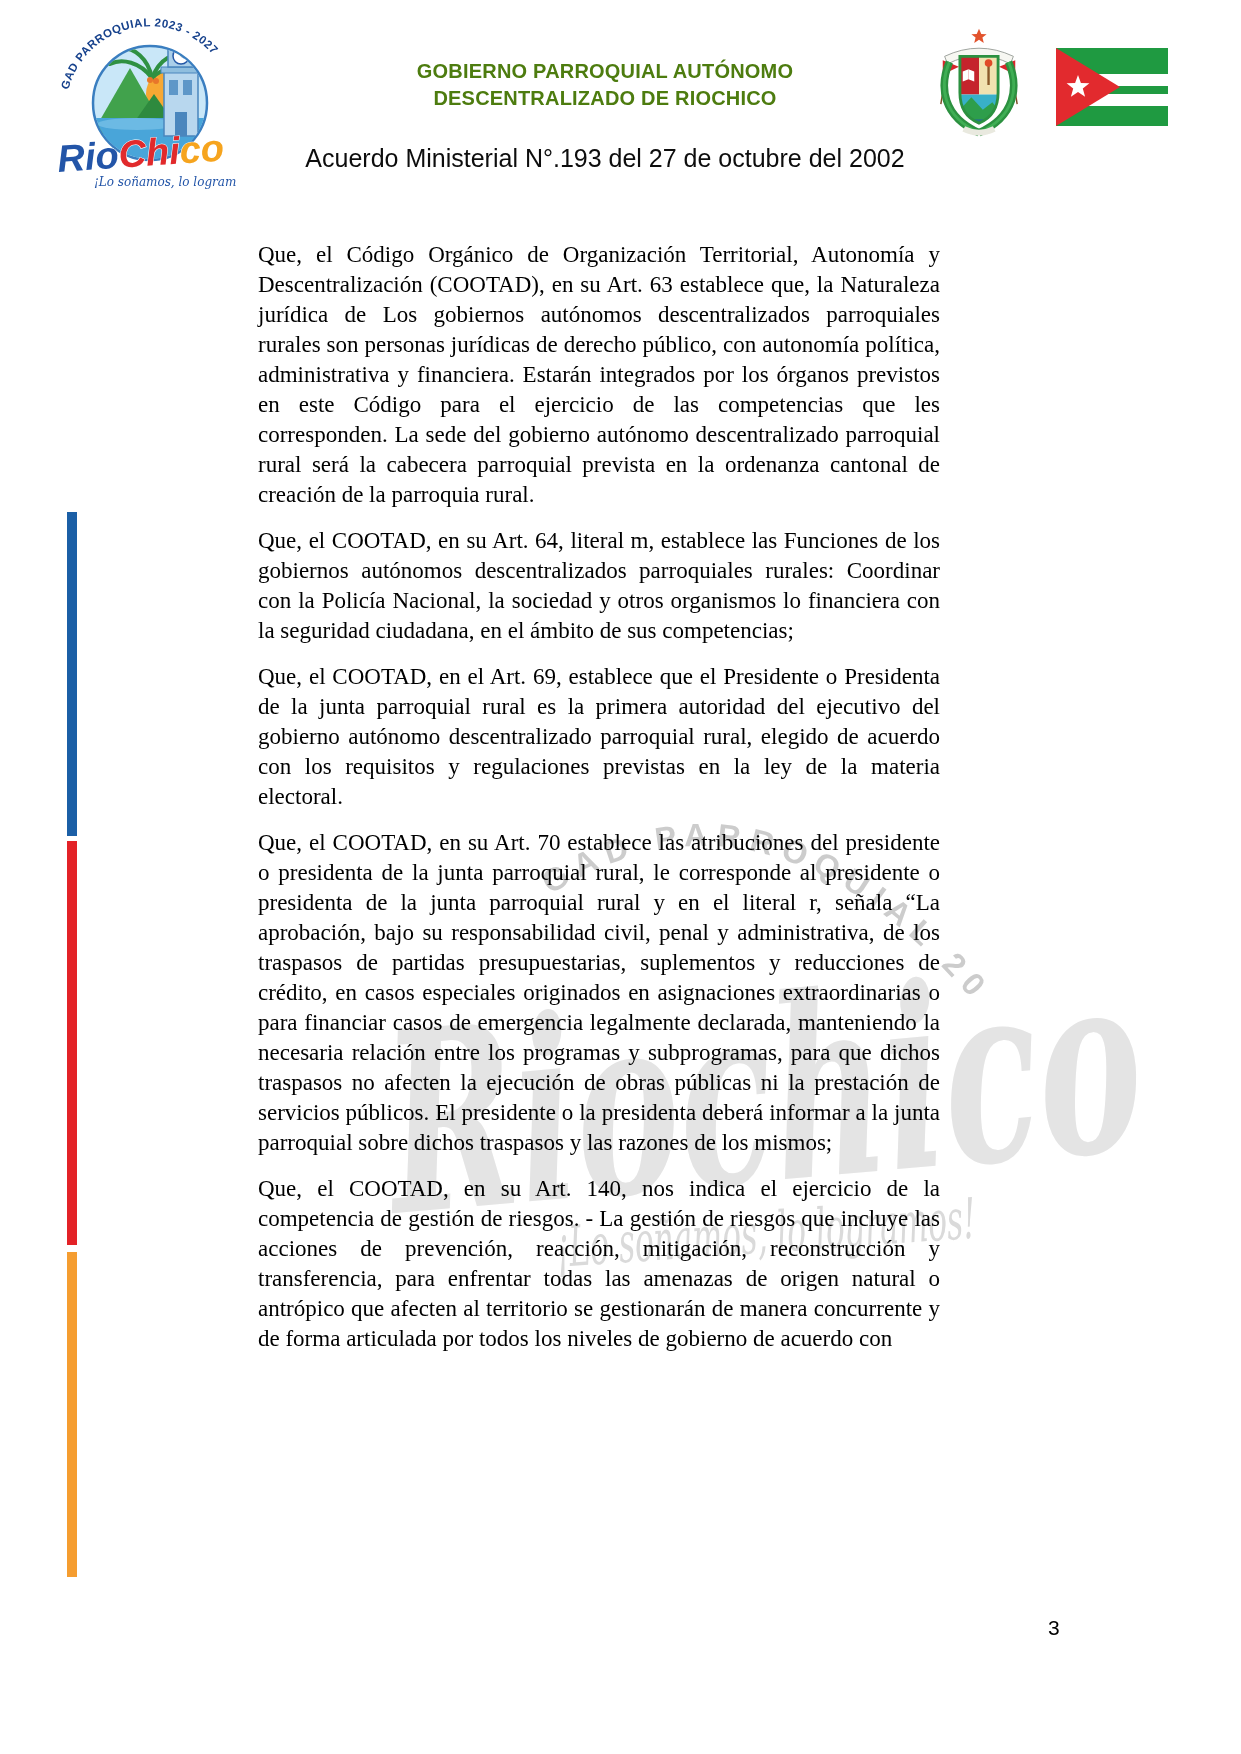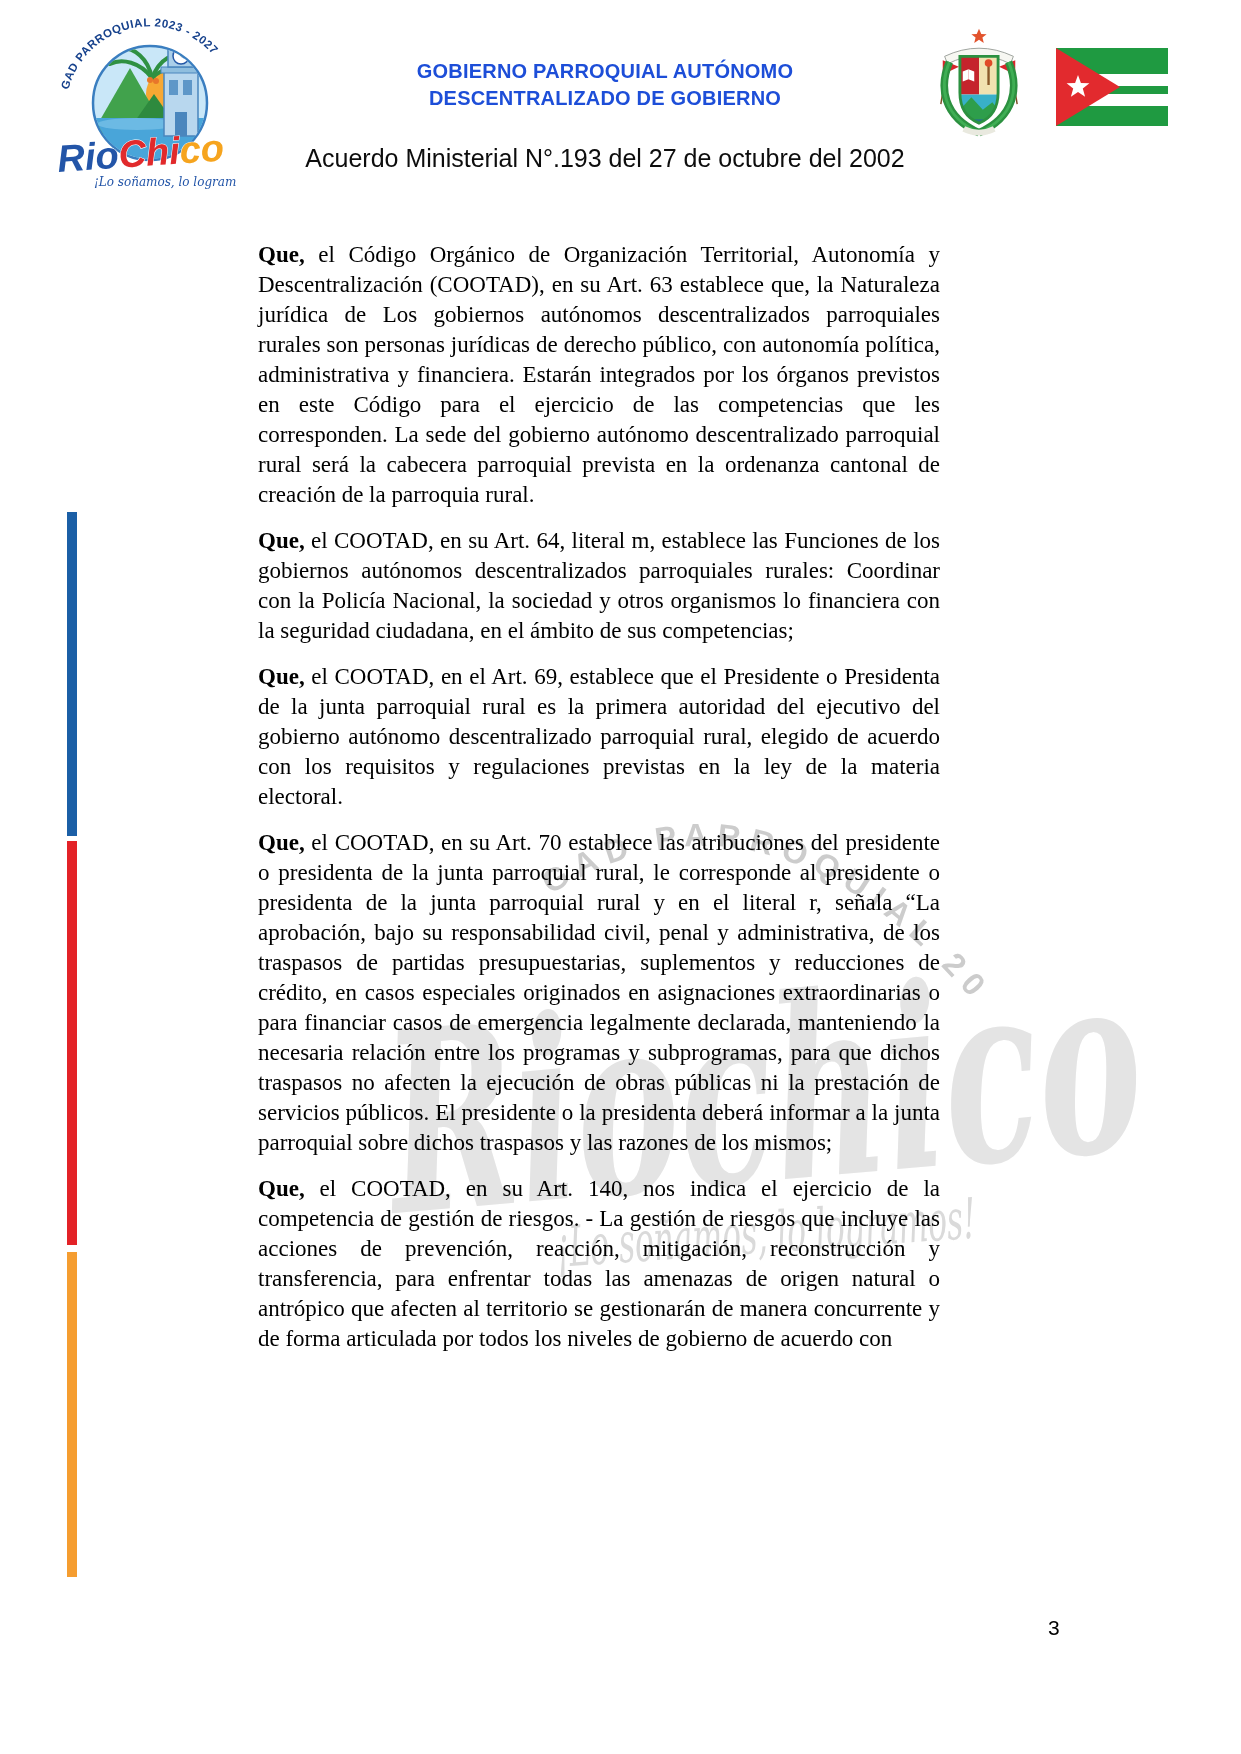--- a/index.html
+++ b/index.html
@@ -8,39 +8,39 @@
     margin:0 auto;overflow:hidden;font-family:"Liberation Serif",serif;color:#000;
   }
   
   .watermark{position:absolute;left:370px;top:780px;width:800px;height:560px;z-index:0;pointer-events:none;}
   
   .header{position:absolute;top:0;left:0;width:1241px;height:210px;z-index:2;}
   .logo{position:absolute;left:52px;top:14px;width:185px;height:182px;}
   .title-block{position:absolute;left:285px;top:58px;width:640px;text-align:center;}
   .title-line{
     font-family:"Liberation Sans",sans-serif;font-weight:bold;font-size:20px;
-    line-height:27px;color:#1d4ed8;letter-spacing:.2px;
+    line-height:27px;color:#4d7c0f;letter-spacing:.2px;
   }
   .subtitle{
     margin-top:32px;font-family:"Liberation Sans",sans-serif;font-size:25px;color:#0d0d0d;
   }
   .escudo{position:absolute;left:937px;top:26px;width:84px;height:116px;}
   .flag{position:absolute;left:1056px;top:48px;width:112px;height:78px;}
   
   .accent-bar{position:absolute;left:67px;width:10px;z-index:2;}
   .bar-blue{top:512px;height:324px;background:#1b5fa6;}
   .bar-red{top:841px;height:404px;background:#e32227;}
   .bar-orange{top:1252px;height:325px;background:#f59d30;}
   
   .content{
     position:absolute;left:258px;top:240px;width:682px;z-index:1;
     font-size:23px;line-height:30px;text-align:justify;
   }
   .content p{margin:0 0 16px 0;}
-  .lead{font-weight:bold;}
+  .lead{font-weight:normal;}
   
   .page-number{
     position:absolute;left:1048px;top:1616px;z-index:2;
     font-family:"Liberation Sans",sans-serif;font-size:21px;color:#000;
   }
 </style>
 </head>
 <body>
 
 <div class="page">
@@ -100,21 +100,21 @@
       </g>
 
       <text x="6" y="152" font-family="Liberation Sans, sans-serif" font-weight="bold" font-style="italic" font-size="38" transform="rotate(-4 92 150)" stroke="#ffffff" stroke-width="1" paint-order="stroke">
         <tspan fill="#2355a8">Rio</tspan><tspan fill="#e12a2c">Chi</tspan><tspan fill="#f6a41e">co</tspan>
       </text>
       <text x="42" y="172" font-family="DejaVu Serif, serif" font-style="italic" font-size="12" fill="#2355a8">¡Lo soñamos, lo logramos!</text>
     </svg>
 
     <div class="title-block">
       <div class="title-line">GOBIERNO PARROQUIAL AUTÓNOMO</div>
-      <div class="title-line">DESCENTRALIZADO DE GOBIERNO</div>
+      <div class="title-line">DESCENTRALIZADO DE RIOCHICO</div>
       <div class="subtitle">Acuerdo Ministerial N°.193 del 27 de octubre del 2002</div>
     </div>
 
     <svg class="escudo" viewBox="0 0 88 118">
       <defs>
         <clipPath id="shieldClip">
           <path d="M 24 30 H 64 V 68 Q 64 92 44 100 Q 24 92 24 68 Z"></path>
         </clipPath>
       </defs>
 

